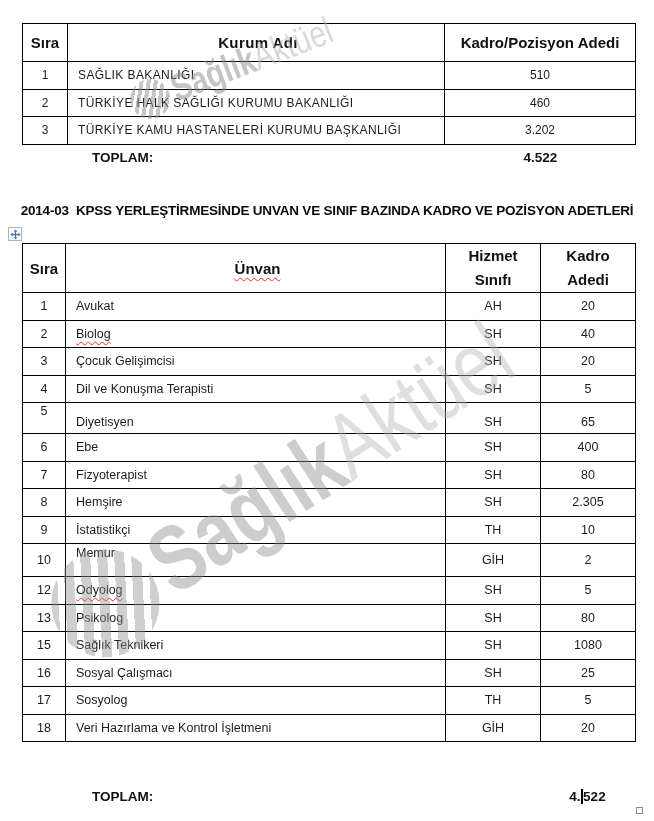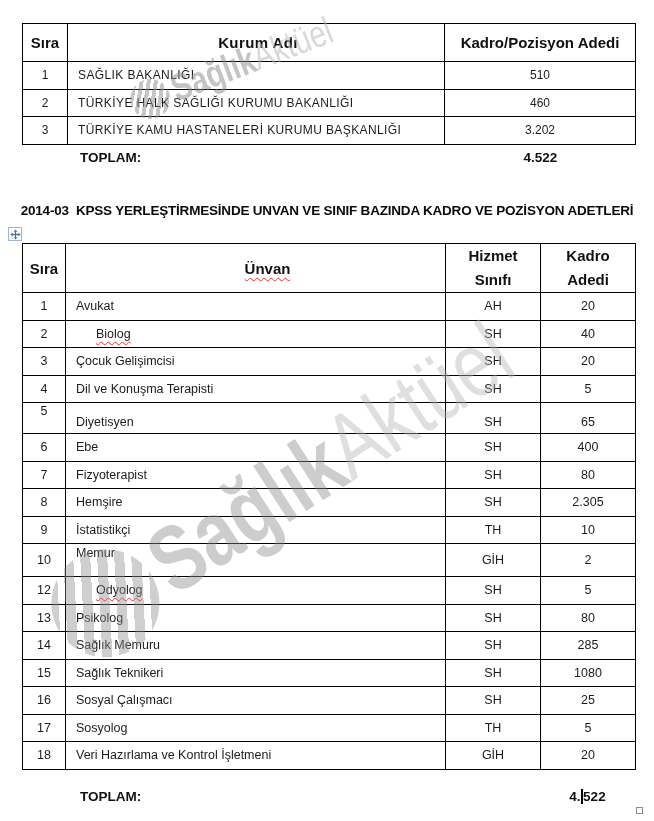--- a/index.html
+++ b/index.html
@@ -37,28 +37,27 @@
 
   .c-sira, .c-adet, .c-hizmet, .c-kadro { text-align:center; }
   .c-kurum, .c-unvan { text-align:left; padding-left:10px; }
 
   .two-line { white-space:pre-line; display:block; line-height:24px; }
 
   .squiggle {
     text-decoration:underline; text-decoration-style:wavy;
     text-decoration-color:#ff2a2a; text-decoration-thickness:1px;
     text-underline-offset:3px;
-    margin-left:20px;
   }
 
   
   .toplam { position:absolute; left:0; width:654px; height:18px; font-weight:bold; font-size:13.5px; color:#111; }
   #toplam1 { top:150px; }
   #toplam2 { top:789px; }
-  .toplam .lbl { position:absolute; left:80px; }
+  .toplam .lbl { position:absolute; left:92px; }
   #toplam1 .val { position:absolute; left:446px; width:189px; text-align:center; }
   #toplam2 .val { position:absolute; left:540px; width:95px; text-align:center; }
   .caret { display:inline-block; width:1.5px; height:15px; background:#000; margin:0 0.5px; vertical-align:-3px; }
 
   
   .title {
     position:absolute; top:203px; left:0; width:654px; text-align:center;
     font-weight:bold; font-size:13.5px; letter-spacing:-0.2px; color:#0a0a0a;
     white-space:pre;
   }
@@ -246,26 +245,20 @@
           <td class="c-hizmet"><span>SH</span></td>
           <td class="c-kadro"><span>5</span></td>
         </tr>
         <tr>
           <td class="c-sira"><span>13</span></td>
           <td class="c-unvan"><span>Psikolog</span></td>
           <td class="c-hizmet"><span>SH</span></td>
           <td class="c-kadro"><span>80</span></td>
         </tr>
         <tr>
-          <td class="c-sira"><span>14</span></td>
-          <td class="c-unvan"><span>Sağlık Memuru</span></td>
-          <td class="c-hizmet"><span>SH</span></td>
-          <td class="c-kadro"><span>285</span></td>
-        </tr>
-        <tr>
           <td class="c-sira"><span>15</span></td>
           <td class="c-unvan"><span>Sağlık Teknikeri</span></td>
           <td class="c-hizmet"><span>SH</span></td>
           <td class="c-kadro"><span>1080</span></td>
         </tr>
         <tr>
           <td class="c-sira"><span>16</span></td>
           <td class="c-unvan"><span>Sosyal Çalışmacı</span></td>
           <td class="c-hizmet"><span>SH</span></td>
           <td class="c-kadro"><span>25</span></td>

